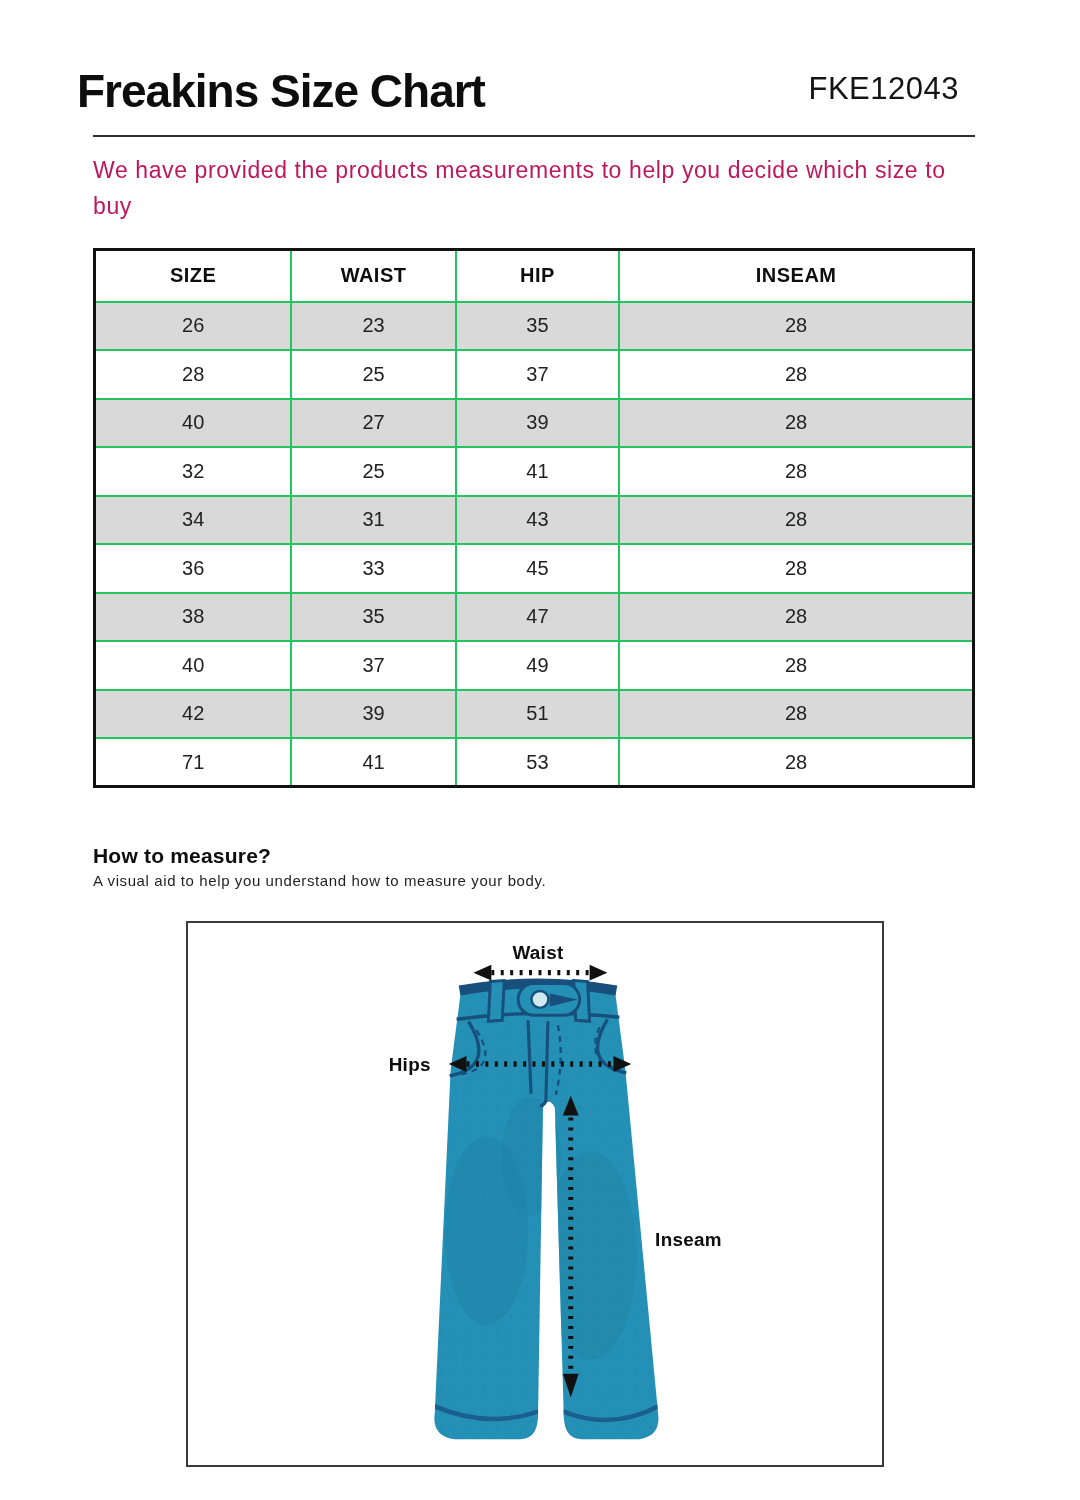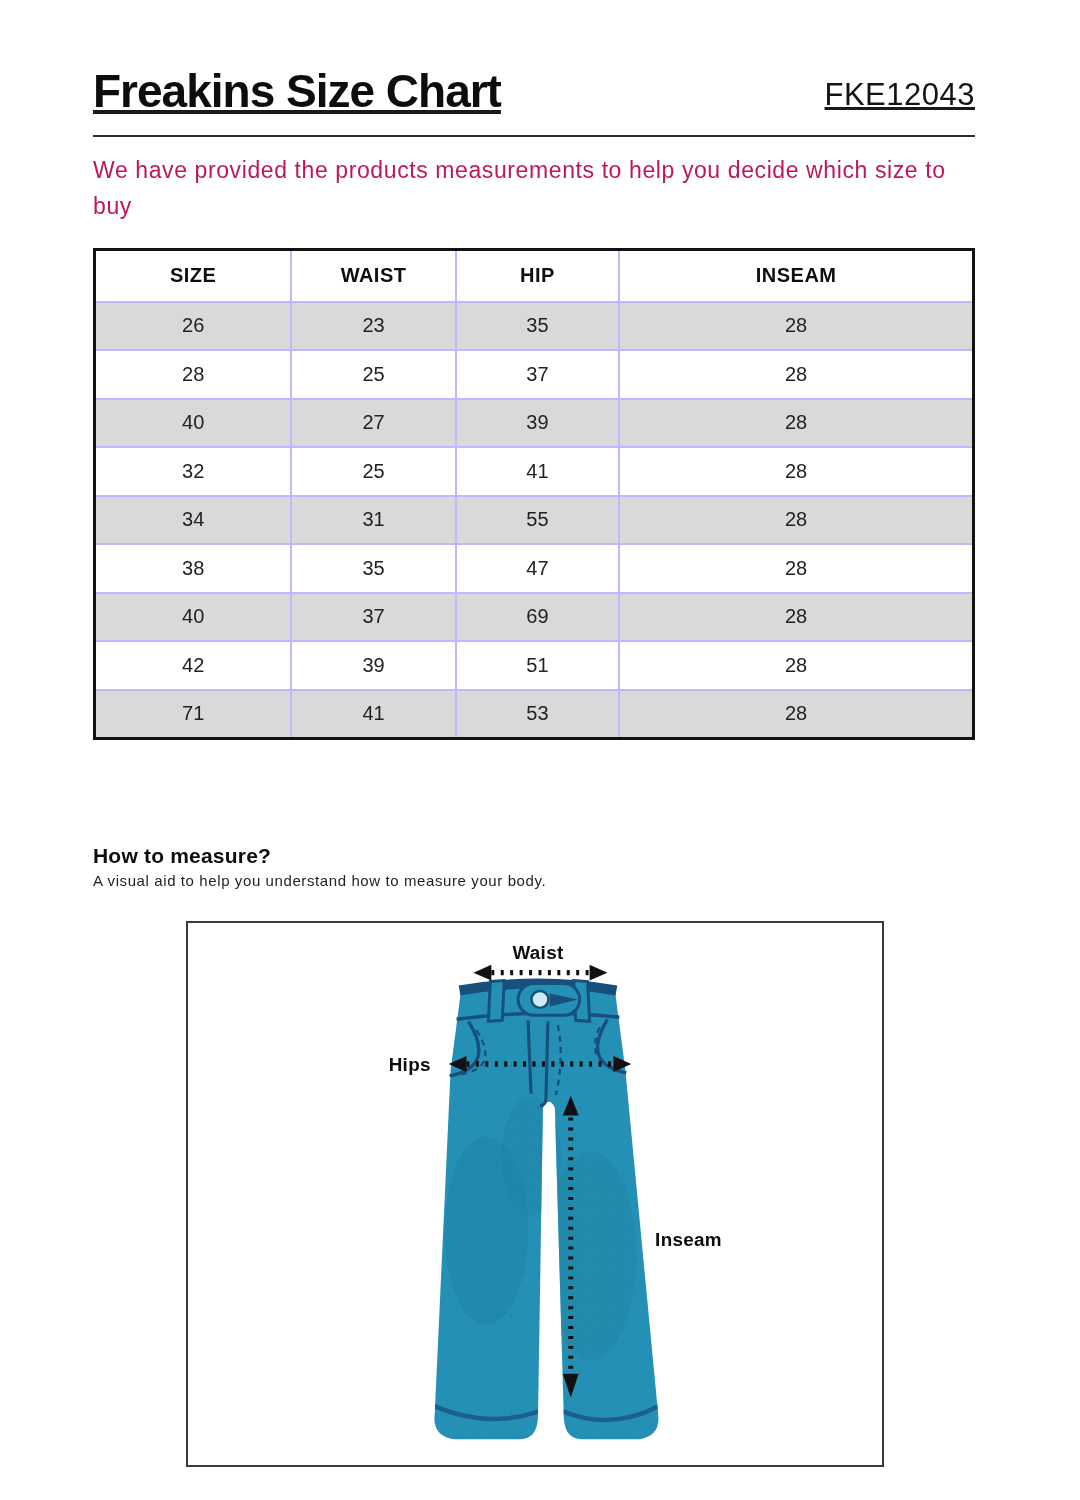--- a/index.html
+++ b/index.html
@@ -1,37 +1,37 @@
 <!DOCTYPE html>
 <html><head>
 <meta charset="utf-8">
 <style>
   * { margin:0; padding:0; box-sizing:border-box; }
   html,body { background:#ffffff; }
   body { font-family:"Liberation Sans","DejaVu Sans",sans-serif; color:#1a1a1a; }
   .page { position:relative; width:1080px; height:1500px; background:#ffffff; overflow:hidden; }
 
   
-  .title-row { position:absolute; left:93px; width:882px; top:64px;
-               display:flex; justify-content:space-between; align-items:flex-end;text-decoration:underline; }
+  .title-row { position:absolute; left:77px; width:882px; top:64px;
+               display:flex; justify-content:space-between; align-items:center; }
   .doc-title { font-size:46px; font-weight:800; letter-spacing:-1px; color:#0d0d0d; }
   .doc-code  { font-size:31px; font-weight:400; color:#141414; padding-bottom:5px; letter-spacing:0.5px;margin-left:11px; }
   .title-rule { position:absolute; left:93px; width:882px; top:135px; border:none;
                 border-top:2px solid #2e2e2e; }
 
   
   .intro { position:absolute; left:93px; top:153px; width:878px;
            font-size:23px; line-height:1.55; letter-spacing:0.6px; color:#be185d; }
 
   
   .size-table-wrap { position:absolute; left:93px; top:248px; width:882px; }
   table.size-table { width:100%; border-collapse:collapse; border:3px solid #121212;
                      table-layout:fixed; }
   table.size-table th, table.size-table td {
-      border:2px solid #c4b5fd; text-align:center; vertical-align:middle;
+      border:2px solid #22c55e; text-align:center; vertical-align:middle;
       font-size:20px; color:#222; }
   table.size-table th { height:52px; font-weight:700; letter-spacing:0.5px; color:#0e0e0e; background:#ffffff; }
   table.size-table td { height:48.5px; font-weight:400; }
   table.size-table tbody tr:nth-child(odd)  { background:#d9d9d9; }
   table.size-table tbody tr:nth-child(even) { background:#ffffff; }
   col.c-size   { width:22.4%; }
   col.c-waist  { width:18.7%; }
   col.c-hip    { width:18.6%; }
   col.c-inseam { width:40.3%; }
 
@@ -98,33 +98,39 @@
           </tr>
           <tr>
             <td>32</td>
             <td>25</td>
             <td>41</td>
             <td>28</td>
           </tr>
           <tr>
             <td>34</td>
             <td>31</td>
-            <td>55</td>
+            <td>43</td>
+            <td>28</td>
+          </tr>
+          <tr>
+            <td>36</td>
+            <td>33</td>
+            <td>45</td>
             <td>28</td>
           </tr>
           <tr>
             <td>38</td>
             <td>35</td>
             <td>47</td>
             <td>28</td>
           </tr>
           <tr>
             <td>40</td>
             <td>37</td>
-            <td>69</td>
+            <td>49</td>
             <td>28</td>
           </tr>
           <tr>
             <td>42</td>
             <td>39</td>
             <td>51</td>
             <td>28</td>
           </tr>
           <tr>
             <td>71</td>

